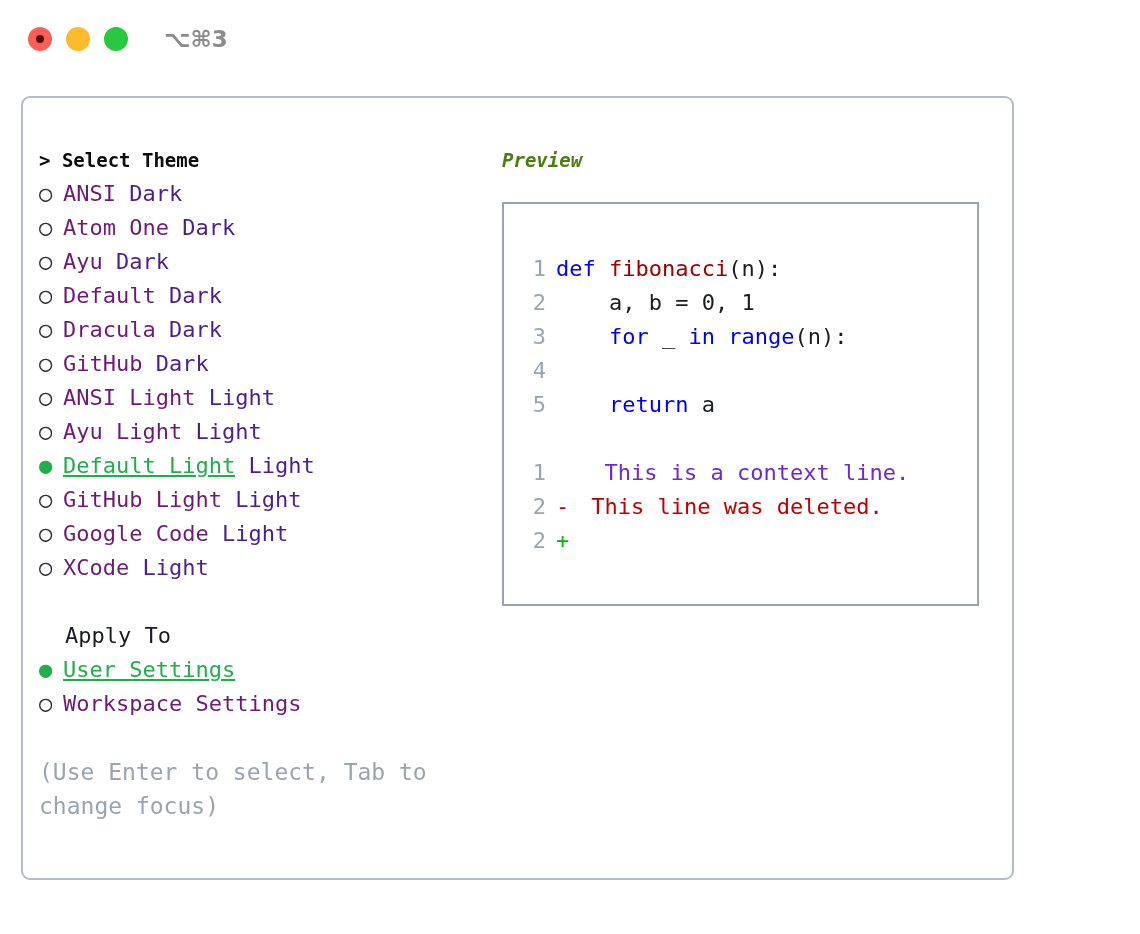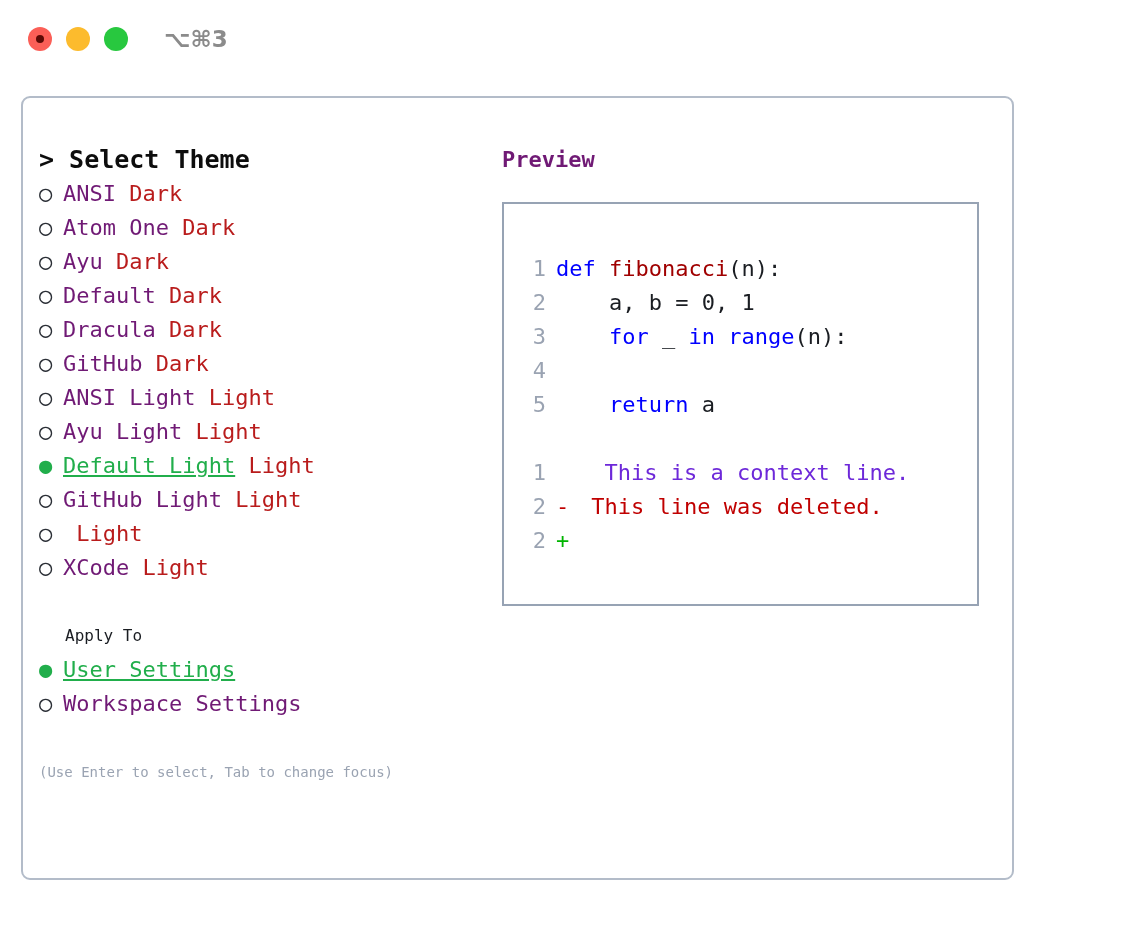--- a/index.html
+++ b/index.html
@@ -87,21 +87,21 @@
 
   
   .left-col {
     position: absolute;
     left: 16px;
     top: 45px;
     width: 450px;
   }
 
   .section-header {
-    font-size: 25px;
+    font-size: 19px;
     font-weight: bold;
     color: #0d0d0d;
     line-height: 34px;
     white-space: pre;
   }
 
   .opt-row {
     display: flex;
     align-items: baseline;
     font-size: 22px;
@@ -113,53 +113,54 @@
     width: 24px;
     flex: 0 0 24px;
     font-size: 22px;
     line-height: 34px;
   }
   .bullet-off { color: #2b2f36; }
   .bullet-on  { color: #21ae4b; }
 
   .opt-name      { color: #701a75; }
   .opt-name-sel  { color: #21ae4b; text-decoration: underline; }
-  .opt-tag       { color: #b91c1c; }
+  .opt-tag       { color: #4c1d95; }
 
   .spacer-sm { height: 34px; }
 
   .apply-title {
-    font-size: 16px;
+    font-size: 22px;
     color: #1a1d22;
     line-height: 34px;
     padding-left: 26px;
     white-space: pre;
   }
 
   .hint {
     margin-top: 34px;
-    font-size: 14px;
+    font-size: 23px;
     line-height: 34px;
     color: #9aa3b2;
     width: 400px;
     white-space: pre-wrap;
   }
 
   
   .right-col {
     position: absolute;
     left: 479px;
     top: 45px;
     width: 490px;
   }
   .preview-title {
-    font-size: 22px;
+    font-size: 19px;
     font-weight: bold;
-    color: #701a75;
-    line-height: 34px;
+    color: #4d7c0f;
+    line-height: 34px;
+    font-style: italic;
   }
   .preview-box {
     margin-top: 25px;
     width: 477px;
     height: 404px;
     border: 2px solid #97a3b4;
     box-sizing: border-box;
     background: #ffffff;
     position: relative;
   }
@@ -228,21 +229,21 @@
             <div class="opt-row"><span class="bullet bullet-off">○</span><span class="opt-name">ANSI</span><span class="opt-tag"> Dark</span></div>
             <div class="opt-row"><span class="bullet bullet-off">○</span><span class="opt-name">Atom One</span><span class="opt-tag"> Dark</span></div>
             <div class="opt-row"><span class="bullet bullet-off">○</span><span class="opt-name">Ayu</span><span class="opt-tag"> Dark</span></div>
             <div class="opt-row"><span class="bullet bullet-off">○</span><span class="opt-name">Default</span><span class="opt-tag"> Dark</span></div>
             <div class="opt-row"><span class="bullet bullet-off">○</span><span class="opt-name">Dracula</span><span class="opt-tag"> Dark</span></div>
             <div class="opt-row"><span class="bullet bullet-off">○</span><span class="opt-name">GitHub</span><span class="opt-tag"> Dark</span></div>
             <div class="opt-row"><span class="bullet bullet-off">○</span><span class="opt-name">ANSI Light</span><span class="opt-tag"> Light</span></div>
             <div class="opt-row"><span class="bullet bullet-off">○</span><span class="opt-name">Ayu Light</span><span class="opt-tag"> Light</span></div>
             <div class="opt-row"><span class="bullet bullet-on">●</span><span class="opt-name-sel">Default Light</span><span class="opt-tag"> Light</span></div>
             <div class="opt-row"><span class="bullet bullet-off">○</span><span class="opt-name">GitHub Light</span><span class="opt-tag"> Light</span></div>
-            <div class="opt-row"><span class="bullet bullet-off">○</span><span class="opt-tag"> Light</span></div>
+            <div class="opt-row"><span class="bullet bullet-off">○</span><span class="opt-name">Google Code</span><span class="opt-tag"> Light</span></div>
             <div class="opt-row"><span class="bullet bullet-off">○</span><span class="opt-name">XCode</span><span class="opt-tag"> Light</span></div>
           </div>
 
         <div class="spacer-sm"></div>
 
         <div class="apply-title">Apply To</div>
         <div id="apply-list">
             <div class="opt-row"><span class="bullet bullet-on">●</span><span class="opt-name-sel">User Settings</span></div>
             <div class="opt-row"><span class="bullet bullet-off">○</span><span class="opt-name">Workspace Settings</span></div>
           </div>

